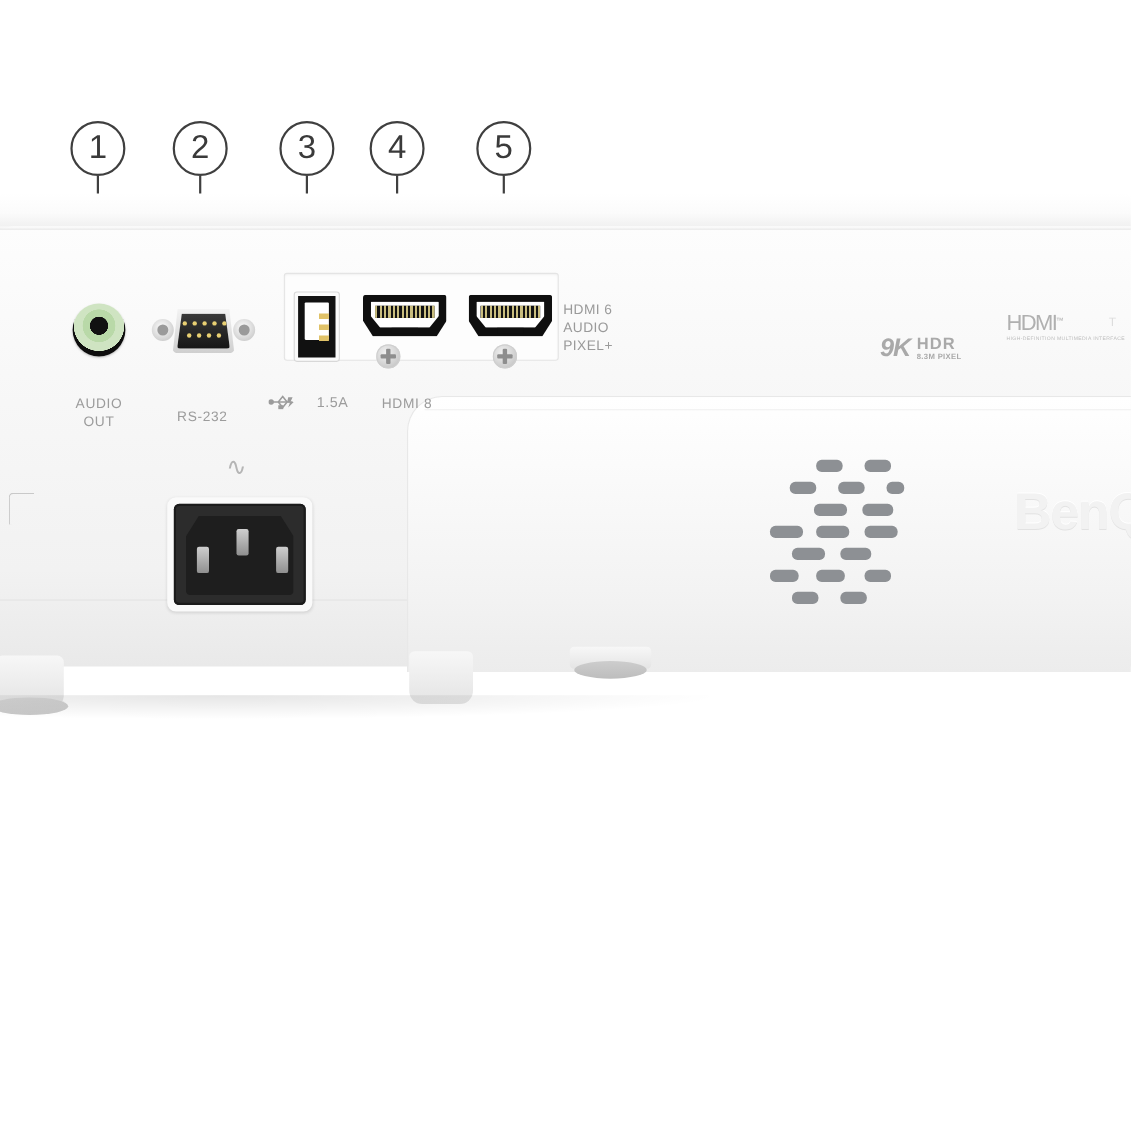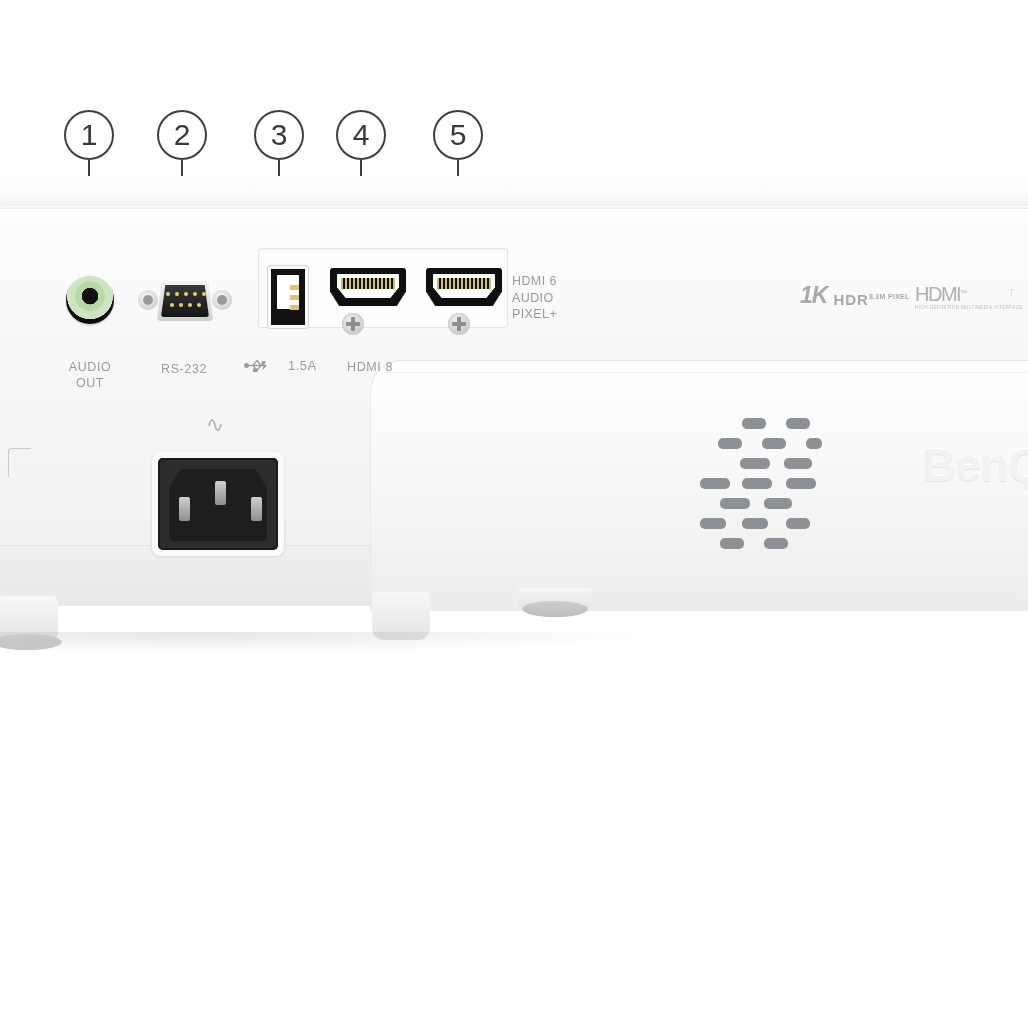--- a/index.html
+++ b/index.html
@@ -98,21 +98,21 @@
   .vent{position:absolute;left:700px;top:418px;width:122px;height:112px;}
   .vent i{position:absolute;height:11px;border-radius:5px;background:#8d9094;display:block;}
 
   
   .benq{position:absolute;left:922px;top:437px;font-size:47px;font-weight:bold;letter-spacing:-1px;
         color:#f2f2f2;text-shadow:0 1px 0 #e2e2e2,0 -1px 0 #ffffff;}
 
   
   .logo-4k{position:absolute;left:800px;top:284px;display:flex;align-items:flex-end;gap:6px;color:#a9a9a9;}
   .logo-4k .k{font-size:23px;font-weight:bold;font-style:italic;letter-spacing:-1px;line-height:1;}
-  .logo-4k .hdrwrap{display:flex;flex-direction:row;line-height:1;}
+  .logo-4k .hdrwrap{display:flex;flex-direction:column;line-height:1;margin-top:21px;}
   .logo-4k .hdr{font-size:15px;font-weight:bold;letter-spacing:1px;}
   .logo-4k .pix{font-size:7px;font-weight:bold;letter-spacing:.3px;margin-top:1px;}
   .logo-hdmi{position:absolute;left:915px;top:284px;color:#b0b0b0;line-height:1;}
   .logo-hdmi .mark{font-size:20px;font-weight:normal;letter-spacing:-1.5px;}
   .logo-hdmi .tm{font-size:7px;vertical-align:super;}
   .logo-hdmi .sub{font-size:4.6px;letter-spacing:.35px;margin-top:2px;color:#bdbdbd;}
   .logo-edge{position:absolute;left:1008px;top:286px;color:#dddddd;font-size:11px;line-height:1.3;}
 
   
   .iolabel{position:absolute;color:#9c9c9c;font-size:12.5px;letter-spacing:.6px;text-align:center;line-height:1.25;}
@@ -255,21 +255,21 @@
         <div class="slot" style="left:46px;top:12px;"></div>
         <div class="slot" style="left:82px;top:28px;"></div>
       </div>
     </div>
   </div>
 
   <div class="iolabel" style="left:50px;top:360px;width:80px;">
     <div>AUDIO</div>
     <div>OUT</div>
   </div>
-  <div class="iolabel" style="left:142px;top:362px;width:84px;">RS-232</div>
+  <div class="iolabel" style="left:142px;top:372px;width:84px;">RS-232</div>
 
   <div class="usbicon">
     <svg width="26" height="13" viewBox="0 0 26 13">
       <circle cx="2.5" cy="6.5" r="2.5" fill="#9c9c9c"></circle>
       <path d="M2.5 6.5 H22" stroke="#9c9c9c" stroke-width="1.4" fill="none"></path>
       <path d="M9 6.5 L13 1.5 L17 6.5" stroke="#9c9c9c" stroke-width="1.4" fill="none"></path>
       <path d="M9 6.5 L13 11.5 L17 6.5" stroke="#9c9c9c" stroke-width="1.4" fill="none"></path>
       <rect x="9" y="9.4" width="4.5" height="4" fill="#9c9c9c"></rect>
       <polygon points="18,2.2 22,2.2 20,6.5 23,6.5 18,11.5 19.6,7 17,7" fill="#9c9c9c"></polygon>
     </svg>
@@ -278,21 +278,21 @@
 
   <div class="iolabel" style="left:330px;top:360px;width:80px;">HDMI 8</div>
 
   <div class="hdmi2label">
     <div>HDMI 6</div>
     <div>AUDIO</div>
     <div>PIXEL+</div>
   </div>
 
   <div class="logo-4k">
-    <span class="k">1K</span>
+    <span class="k">9K</span>
     <span class="hdrwrap">
       <span class="hdr">HDR</span>
       <span class="pix">8.3M PIXEL</span>
     </span>
   </div>
   <div class="logo-hdmi">
     <div><span class="mark">HDMI</span><span class="tm">™</span></div>
     <div class="sub">HIGH-DEFINITION MULTIMEDIA INTERFACE</div>
   </div>
   <div class="logo-edge">T</div>

